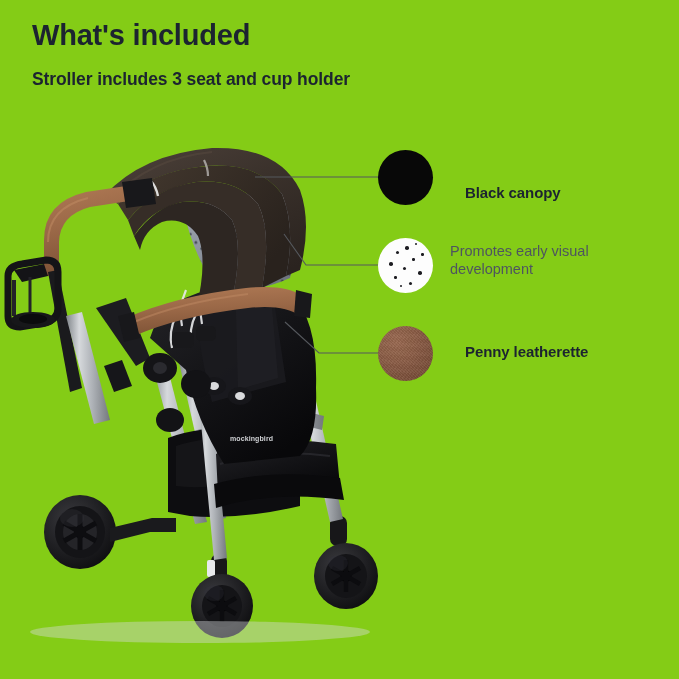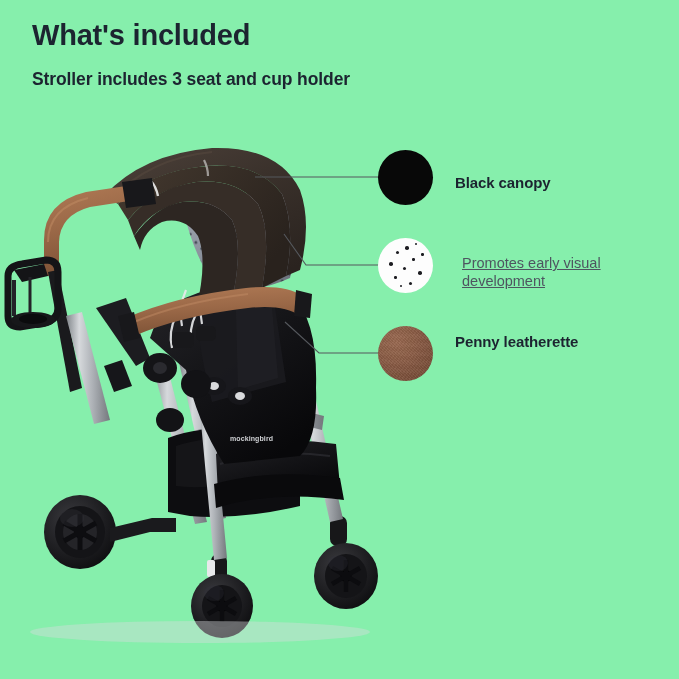--- a/index.html
+++ b/index.html
@@ -11,21 +11,21 @@
     width: 679px;
     height: 679px;
     background: #f2f3f5;
     font-family: "Liberation Sans", sans-serif;
     overflow: hidden;
   }
   #page {
     position: relative;
     width: 679px;
     height: 679px;
-    background: #86efac;
+    background: #84cc16;
   }
 
   
   #header { position: absolute; left: 32px; top: 20px; width: 560px; }
   #page-title {
     font-size: 29px;
     font-weight: bold;
     color: #1c2430;
     letter-spacing: -0.2px;
     line-height: 1.05;
@@ -66,31 +66,30 @@
   }
   .speck { position: absolute; background: #1d1d22; border-radius: 50%; }
 
   .callout-text { position: absolute; }
   .callout-title {
     font-size: 15px;
     font-weight: bold;
     color: #1c2430;
     letter-spacing: -0.1px;
     white-space: nowrap;
-    margin: 5px;
+    margin: 15px;
   }
   .callout-desc {
     font-size: 14.5px;
     font-weight: normal;
     color: #4e5560;
     line-height: 1.23;
-    margin: 12px;
+    margin: 0;
     padding-top: 3px;
     width: 175px;
-    text-decoration: underline;
   }
 
   
   #leader-lines {
     position: absolute; left: 0; top: 0;
     width: 679px; height: 679px;
     pointer-events: none;
   }
 
   

